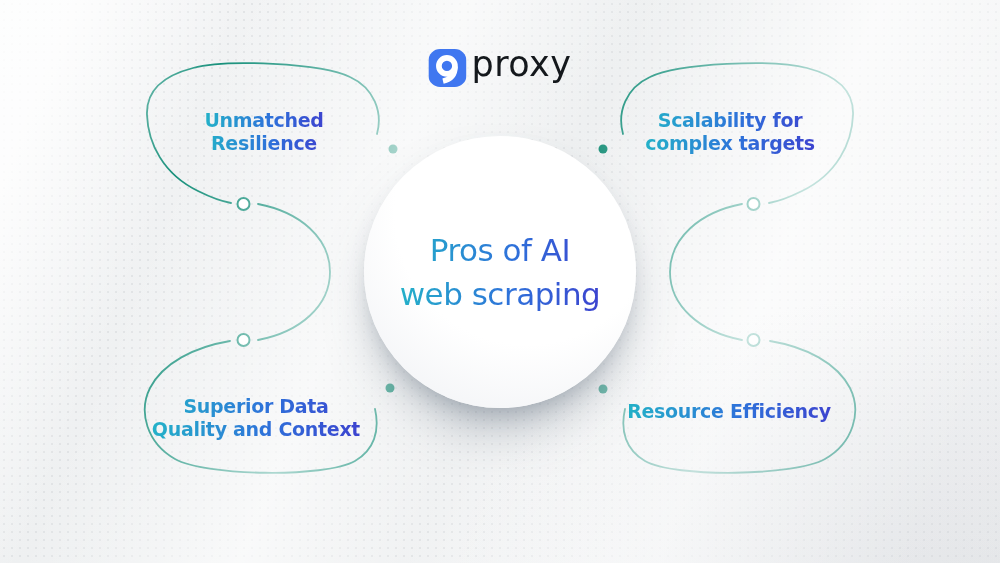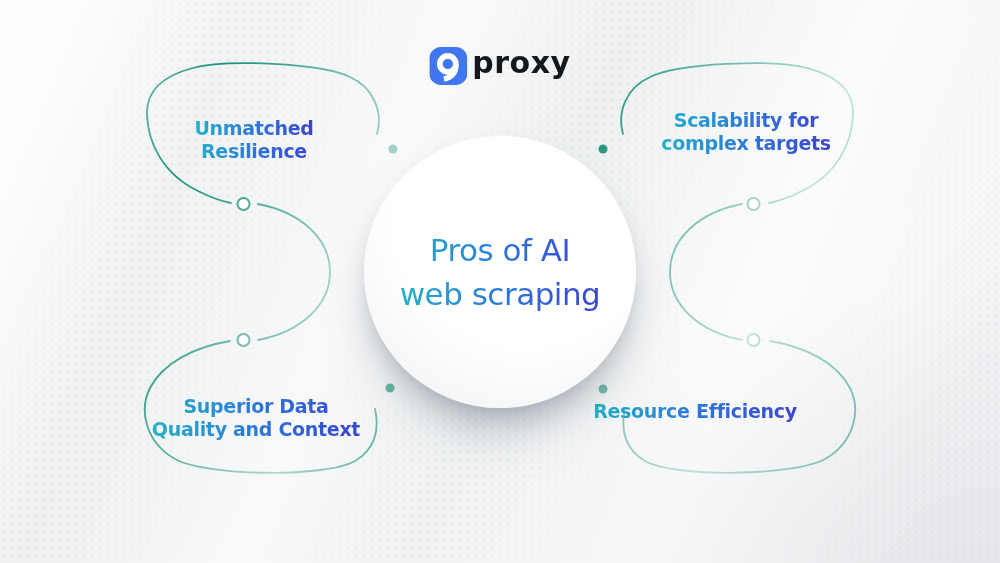--- a/index.html
+++ b/index.html
@@ -31,21 +31,21 @@
   .connectors path{fill:none;stroke:var(--connector,#17907b);stroke-width:1.8;stroke-linecap:round;}
   .connectors .ring{fill:#ffffff;stroke:var(--connector,#17907b);stroke-width:2;}
   .connectors .enddot{fill:var(--dot,#0e8a72);stroke:none;}
 
   .logo{
     position:absolute;left:50%;top:47px;transform:translateX(-50%);
     display:flex;align-items:center;gap:5px;z-index:5;
   }
   .logo-icon{width:38px;height:38px;display:block;}
   .logo-text{
-    font-size:30px;font-weight:700;color:var(--logo-text,#14181c);
+    font-size:35px;font-weight:400;color:var(--logo-text,#14181c);
     letter-spacing:.5px;line-height:1;padding-bottom:6px;
   }
 
   .bubble{
     position:absolute;left:364px;top:136px;width:272px;height:272px;
     border-radius:50%;
     background:radial-gradient(circle at 60% 28%,#ffffff 52%,#f5f6f8 80%,#eaecee 100%);
     box-shadow:0 30px 50px -16px rgba(92,106,121,.5),0 10px 22px -8px rgba(92,106,121,.28);
     display:flex;align-items:center;justify-content:center;
     z-index:4;
@@ -58,24 +58,24 @@
   .bubble-title{
     font-size:31px;font-weight:400;line-height:1.42;
     text-align:center;white-space:pre-line;letter-spacing:-.5px;
   }
   .item{
     position:absolute;transform:translate(-50%,-50%);
     font-size:19px;font-weight:700;line-height:1.22;
     text-align:center;white-space:pre-line;letter-spacing:-.3px;
     z-index:3;
   }
-  .item-1{left:254px;top:132px;margin-top:8px;}
-  .item-2{left:730px;top:132px;margin-left:16px;}
+  .item-1{left:264px;top:132px;}
+  .item-2{left:730px;top:132px;}
   .item-3{left:256px;top:406px;margin-top:12px;}
-  .item-4{left:695px;top:412px;}
+  .item-4{left:729px;top:412px;}
 </style>
 </head>
 <body>
 
 <div class="stage">
 
   <svg class="connectors" viewBox="0 0 1000 563" xmlns="http://www.w3.org/2000/svg">
 
     <g>
       <path d="M 377,134 C 383,112 374,88 350,77 C 322,63 225,59 193,68 C 162,76 146,92 147,115 C 148,143 163,174 198,191 C 208,196 220,201 231,203"></path>

